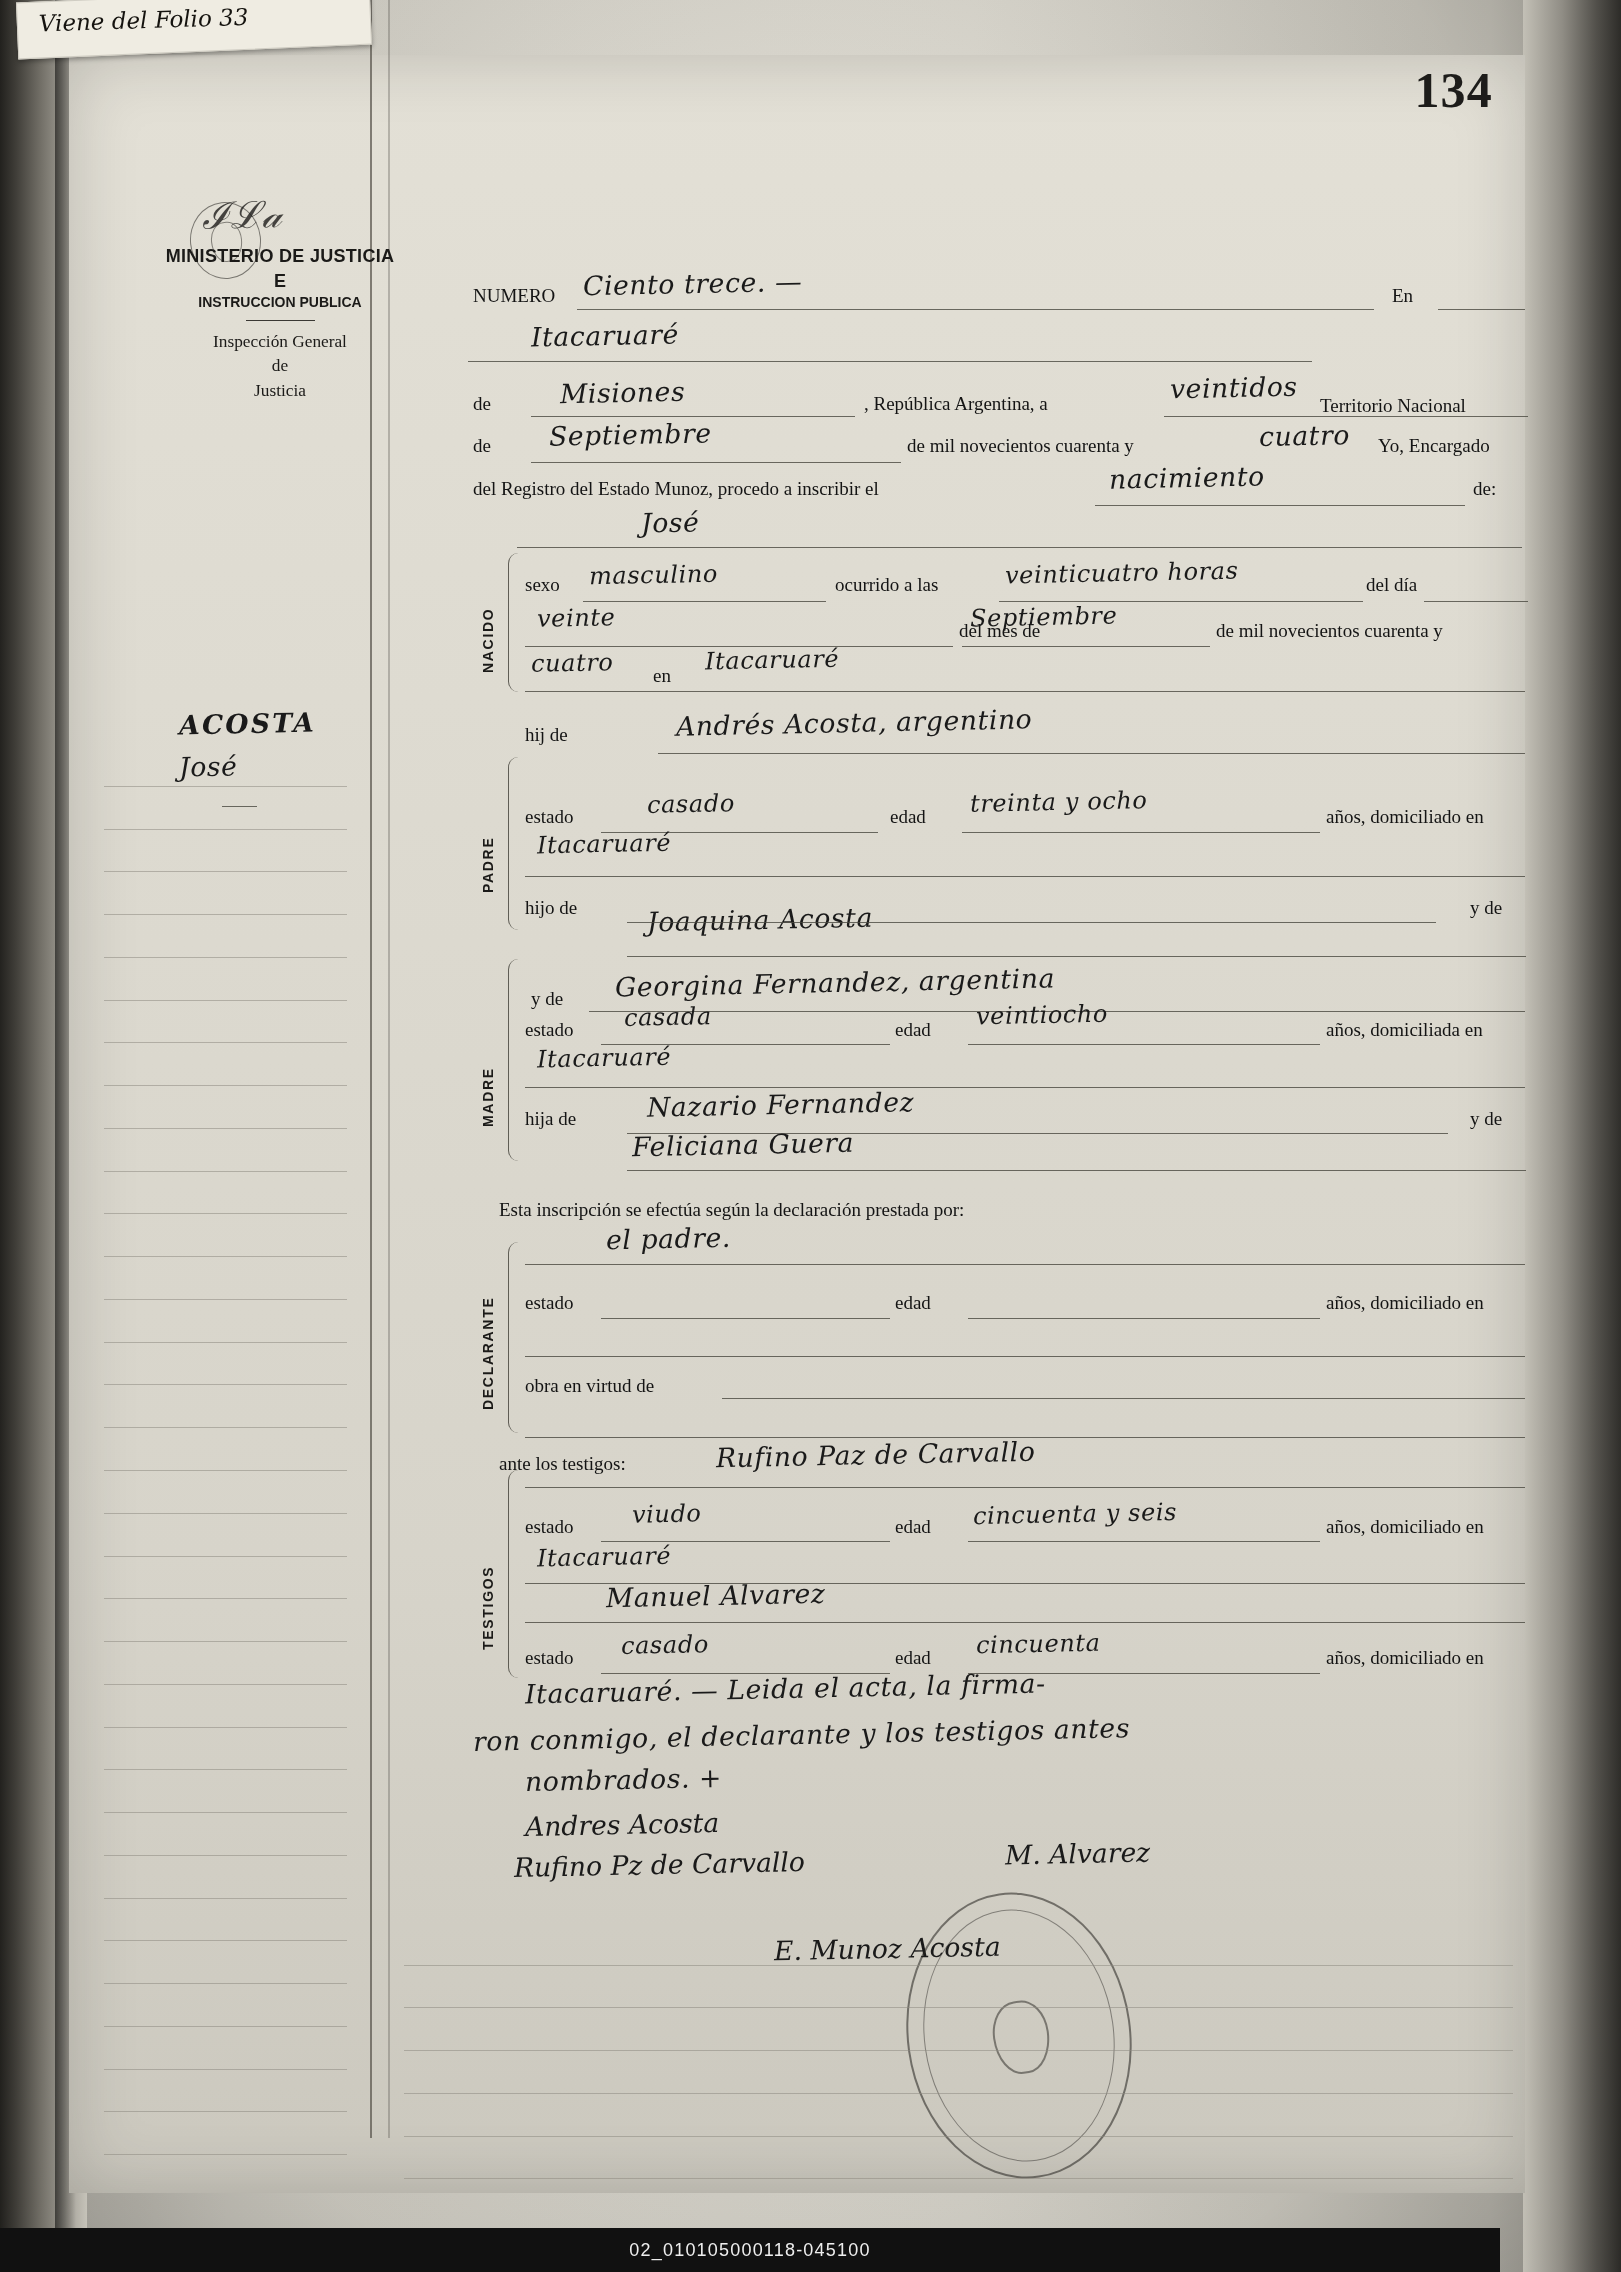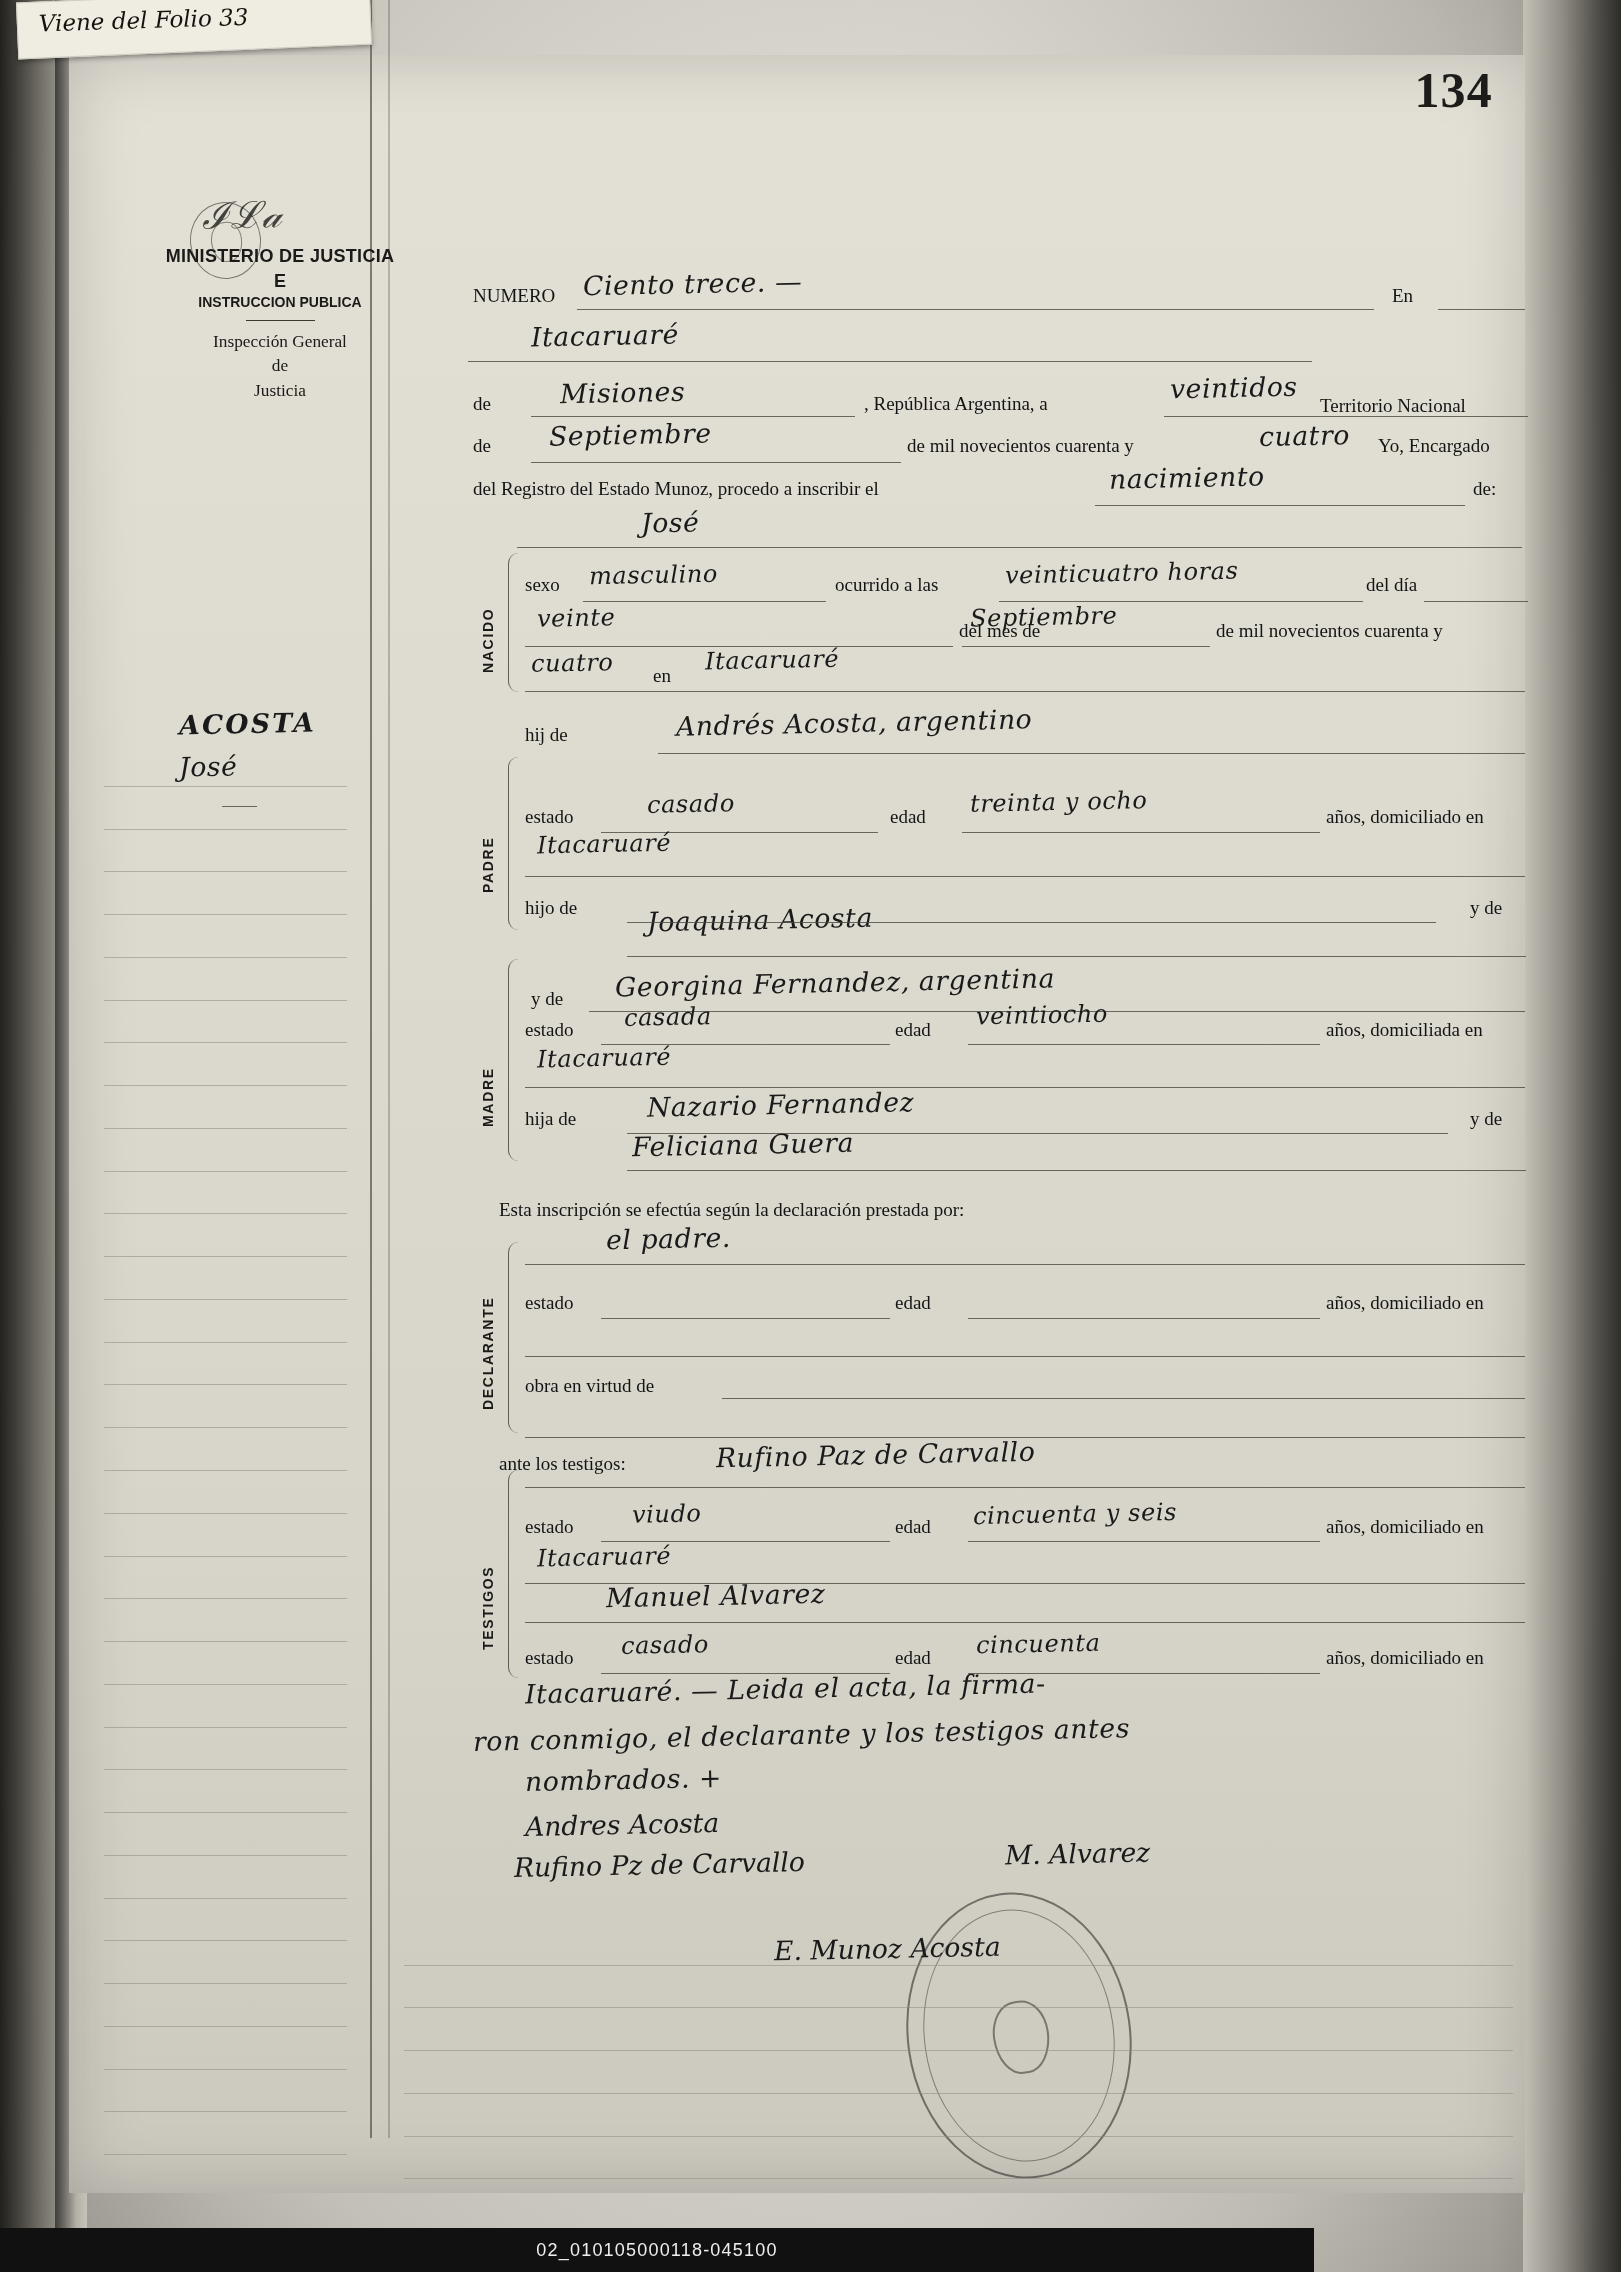--- a/index.html
+++ b/index.html
@@ -111,21 +111,21 @@
     border:0.6px solid #cfccc2;
   }
   #note .txt{
     position:absolute;left:21px;top:9.2px;
     font-family:"DejaVu Serif", serif;font-style:italic;font-size:23px;color:#15130f;
     transform:rotate(.6deg);
   }
 
   
   #caption{
-    position:absolute;left:0;bottom:0;width:1314px;height:45px;background:#111;
+    position:absolute;left:0;bottom:0;width:1500px;height:45px;background:#111;
     display:flex;align-items:center;justify-content:center;
   }
   #caption span{
     color:#eee;font-family:"Liberation Sans", sans-serif;font-size:18px;letter-spacing:1.2px;
   }
 
   
   .seal{
     position:absolute;border:2.9px solid rgba(35,33,30,.55);border-radius:50%;
     transform:rotate(-8deg);

